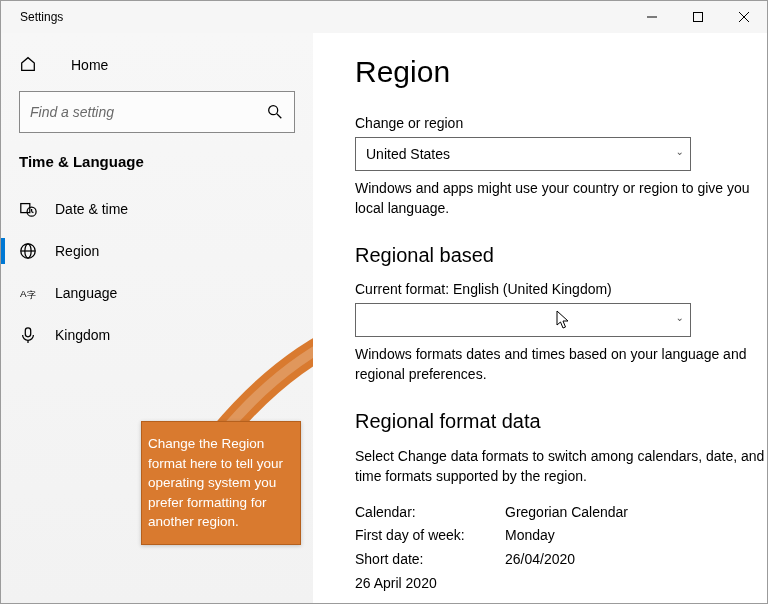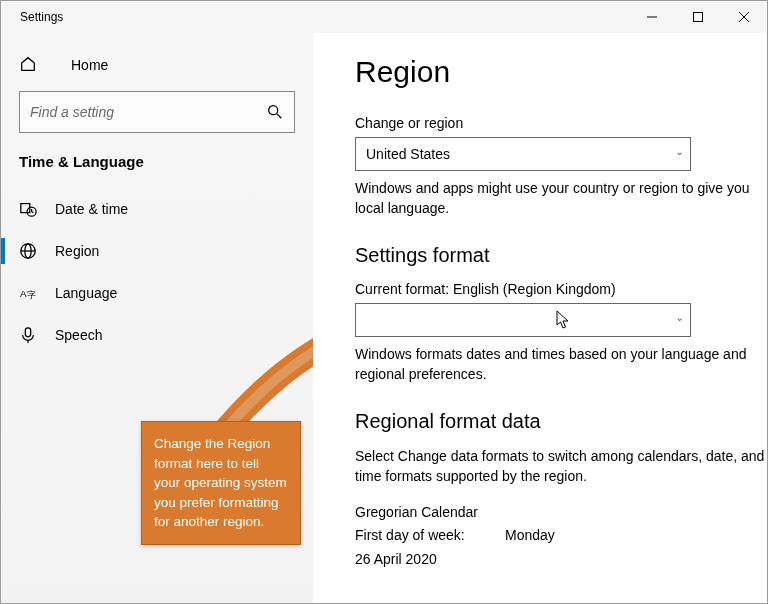--- a/index.html
+++ b/index.html
@@ -78,21 +78,21 @@
   }
   .icon { width: 18px; height: 18px; display:inline-flex; align-items:center; justify-content:center; color:#000; }
   .icon svg { width:18px; height:18px; stroke:#000; fill:none; stroke-width:1.4; }
   
   .callout {
     position: absolute;
     left: 140px; top: 388px;
     width: 160px;
     background: #d97a2f;
     color: #fff;
-    padding: 12px 12px;
+    padding: 12px 6px;
     font-size: 13.5px;
     line-height: 1.45;
     border: 1px solid #b5601d;
     box-shadow: 0 1px 4px rgba(0,0,0,.2);
   }
   
   h1 { font-size: 30px; font-weight: 400; margin-bottom: 26px; }
   .label { font-size: 14px; margin-bottom: 6px; }
   .dropdown {
     width: 336px; height: 34px;
@@ -193,21 +193,21 @@
       <span>Language</span>
     </div>
     <div class="nav-item">
       <span class="icon">
         <svg viewBox="0 0 20 20">
             <rect x="7" y="2" width="6" height="10" rx="3"></rect>
             <path d="M4 10 a6 6 0 0 0 12 0"></path>
             <line x1="10" y1="16" x2="10" y2="19"></line>
           </svg>
       </span>
-      <span>Speech</span>
+      <span>Kingdom</span>
     </div>
 
     <svg class="callout-svg" width="360" height="600">
       <path d="M 220 402 Q 280 330 348 300" stroke="#d97a2f" stroke-width="24" fill="none" stroke-linecap="round"></path>
       <path d="M 220 402 Q 280 330 348 300" stroke="#e8b48a" stroke-width="10" fill="none" stroke-linecap="round" opacity="0.5"></path>
       <polygon points="358,294 332,288 340,314" fill="#d97a2f"></polygon>
     </svg>
 
     <div class="callout">
       <span>Change the Region format here to tell your operating system you prefer formatting for another region.</span>
@@ -217,37 +217,42 @@
   <div class="main">
     <h1>Region</h1>
 
     <div class="label">Change or region</div>
     <div class="dropdown">
       <span>United States</span>
       <span class="chev">⌄</span>
     </div>
     <div class="hint">Windows and apps might use your country or region to give you local language.</div>
 
-    <h2>Settings format</h2>
-    <div class="label">Current format: English (Region Kingdom)</div>
+    <h2>Regional based</h2>
+    <div class="label">Current format: English (United Kingdom)</div>
     <div class="dropdown" style="position:relative;">
       <span class="chev">⌄</span>
       <svg class="cursor-img" style="left:200px; top:6px;" width="16" height="20" viewBox="0 0 16 20">
         <path d="M1 1 L1 15 L4.5 12 L7 18 L9.5 17 L7 11 L12 11 Z" fill="#fff" stroke="#000" stroke-width="1"></path>
       </svg>
     </div>
     <div class="hint">Windows formats dates and times based on your language and regional preferences.</div>
 
     <h2>Regional format data</h2>
     <div class="hint" style="margin-bottom:14px">Select Change data formats to switch among calendars, date, and time formats supported by the region.</div>
 
     <div class="data-row">
+      <div class="k">Calendar:</div>
       <div>Gregorian Calendar</div>
     </div>
     <div class="data-row">
       <div class="k">First day of week:</div>
       <div>Monday</div>
     </div>
     <div class="data-row">
+      <div class="k">Short date:</div>
+      <div>26/04/2020</div>
+    </div>
+    <div class="data-row">
       <div>26 April 2020</div>
     </div>
   </div>
 </div>
 
 </body></html>

